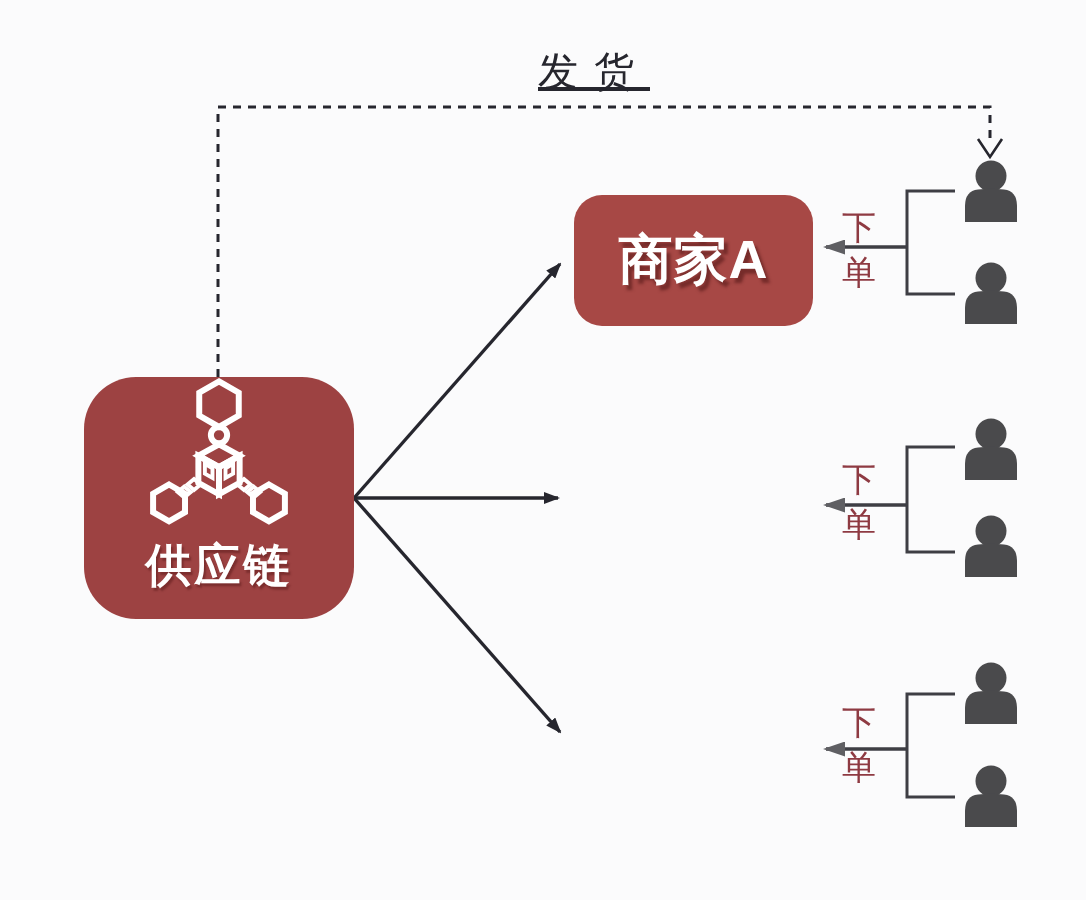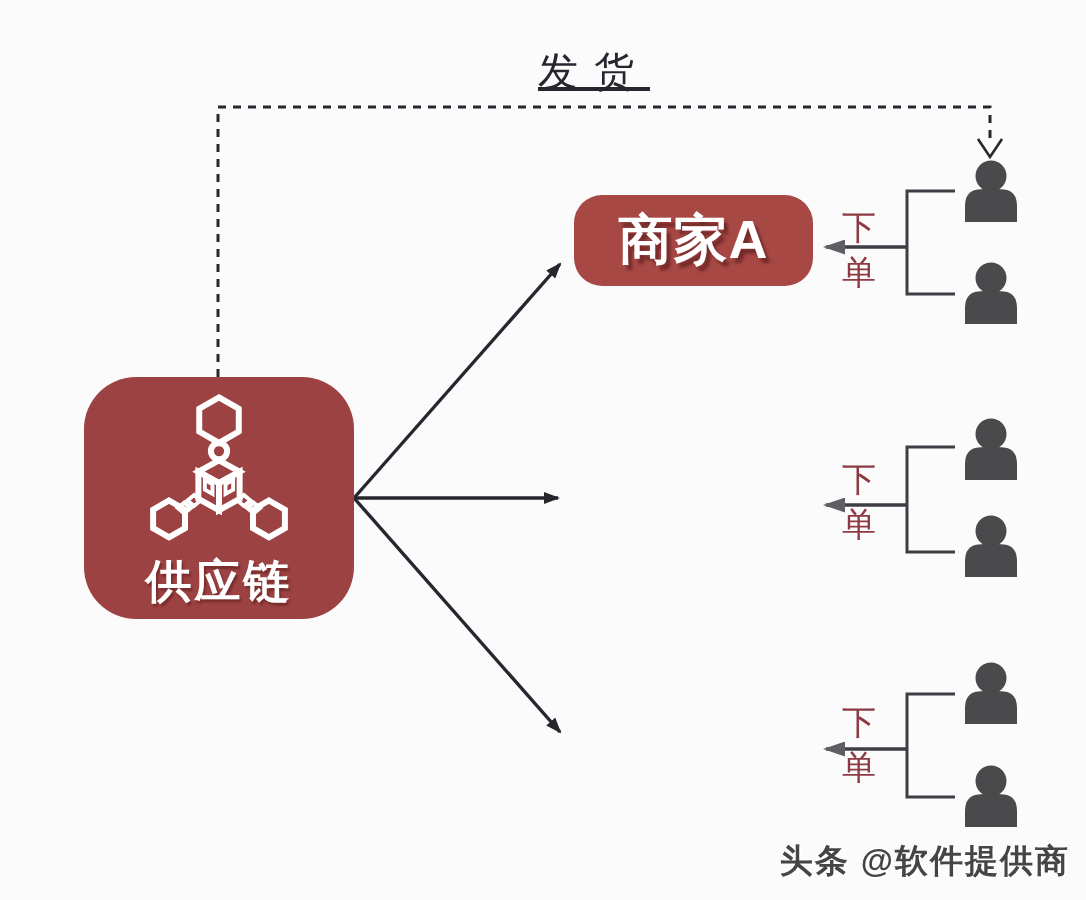--- a/index.html
+++ b/index.html
@@ -18,31 +18,31 @@
   .order-arrow{stroke:var(--gray_line,#3e3e44);stroke-width:3.4;}
   .head-black{fill:var(--ink,#26262e);}
   .head-gray{fill:var(--gray_head,#5f5f63);}
   .person circle,.person path{fill:var(--person,#4a4a4c);}
 
   
   .supply-node{
     position:absolute;left:84px;top:377px;width:270px;height:242px;
     background:var(--supply_box,#9d4242);border-radius:52px;
     display:flex;flex-direction:column;align-items:center;
-    padding-top:16px;box-sizing:border-box;
+    padding-top:0;box-sizing:border-box;
   }
   .supply-icon{display:block;}
   .supply-icon .ln{fill:none;stroke:#ffffff;stroke-width:5.5;}
   .supply-icon .ln-thin{fill:none;stroke:#ffffff;stroke-width:3.6;}
   .supply-label{
     color:#ffffff;font-size:46px;font-weight:bold;letter-spacing:3px;
     margin-top:6px;text-shadow:2px 3px 2px rgba(60,10,10,.35);
   }
   .merchant-node{
-    position:absolute;left:574px;width:239px;height:91px;
+    position:absolute;left:574px;width:239px;height:131px;
     background:var(--merchant_box,#a74845);border-radius:28px;
     display:flex;align-items:center;justify-content:center;
   }
   .merchant-node.a{top:195px;} .merchant-node.b{top:440px;} .merchant-node.c{top:690px;}
   .merchant-label{
     color:#ffffff;font-size:54px;font-weight:bold;letter-spacing:1px;
     text-shadow:4px 5px 3px rgba(70,15,15,.5);
   }
 
   
@@ -158,14 +158,13 @@
 
   <div class="merchant-node a">
     <span class="merchant-label">商家A</span>
   </div>
 
   <div class="hand ship-label">发货</div>
   <div class="order-label a">下单</div>
   <div class="order-label b">下单</div>
   <div class="order-label c">下单</div>
 
-  <div class="watermark">头条 @软件提供商</div>
 </div>
 
 </body></html>

